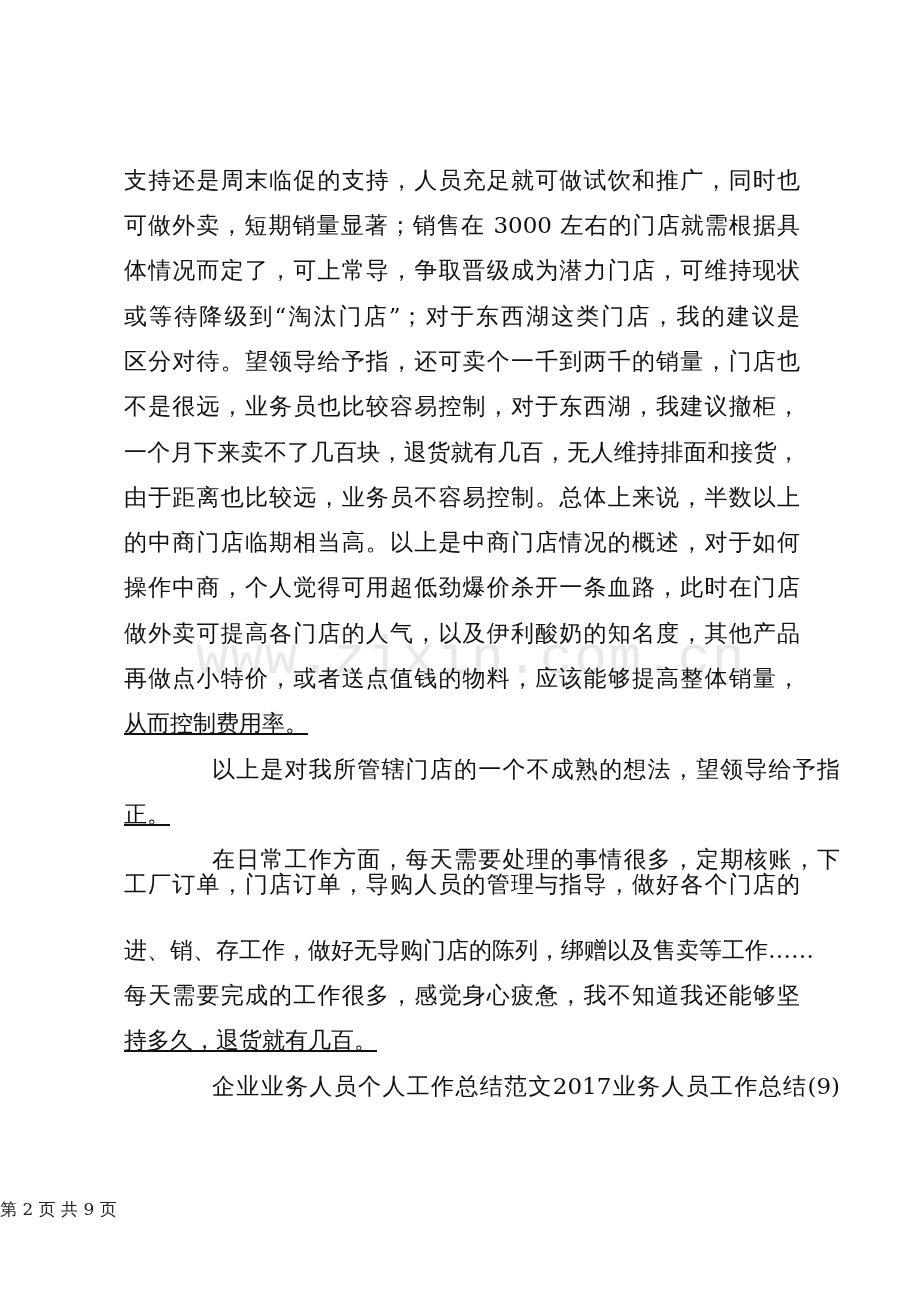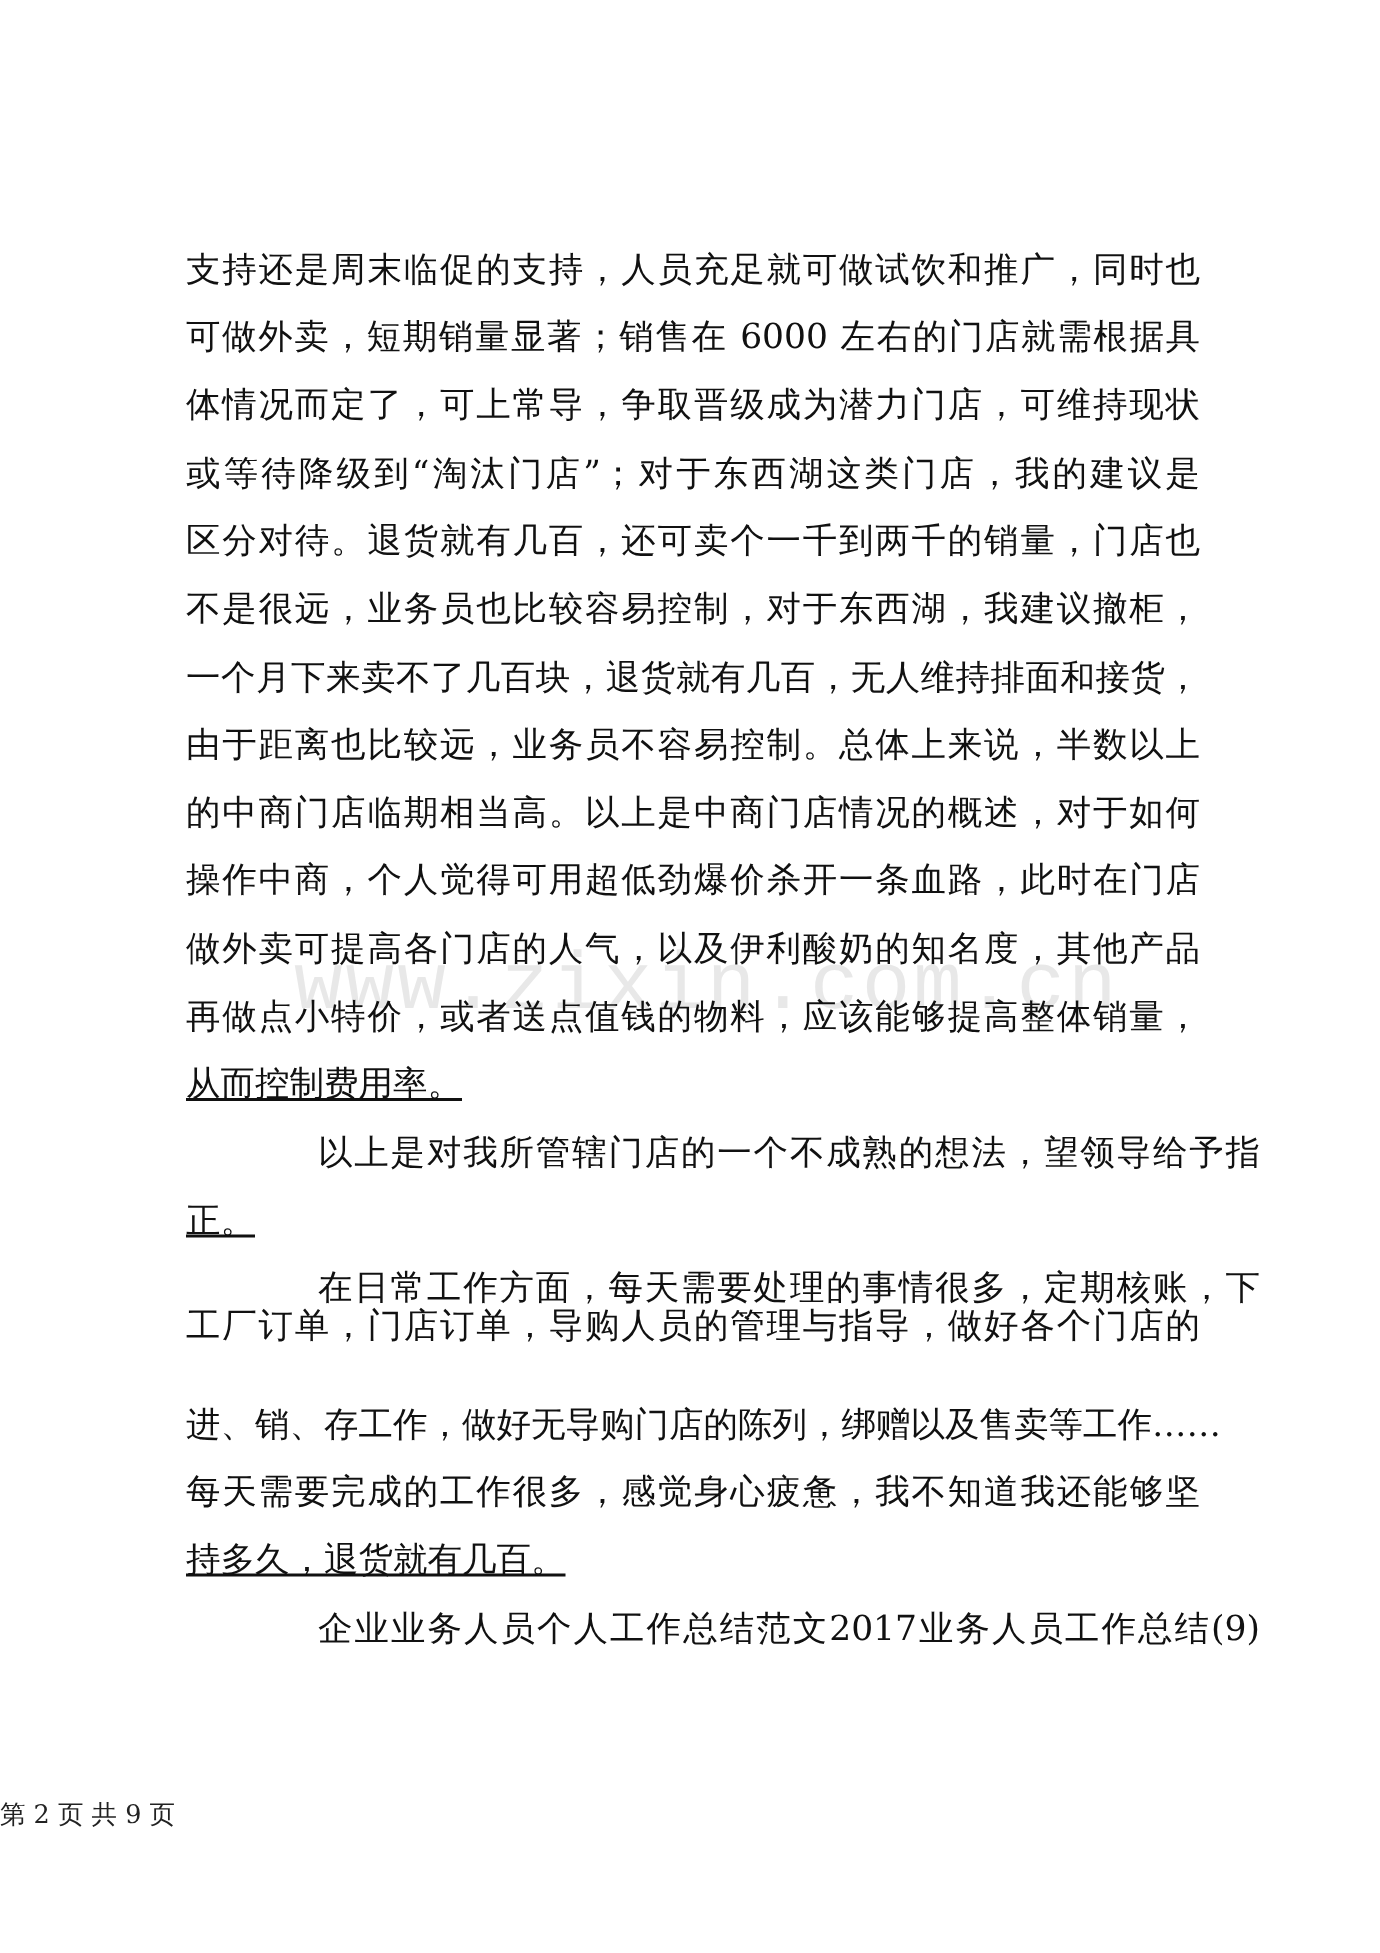--- a/index.html
+++ b/index.html
@@ -18,24 +18,24 @@
               font-size: 17px; color: #222; }
   </style>
 </head>
 <body>
 
 <div class="page">
 
   <div class="watermark">www.zixin.com.cn</div>
 
   <div class="line" style="top:158px">支持还是周末临促的支持，人员充足就可做试饮和推广，同时也</div>
-  <div class="line" style="top:203px">可做外卖，短期销量显著；销售在 6000 左右的门店就需根据具</div>
+  <div class="line" style="top:203px">可做外卖，短期销量显著；销售在 3000 左右的门店就需根据具</div>
   <div class="line" style="top:248px">体情况而定了，可上常导，争取晋级成为潜力门店，可维持现状</div>
   <div class="line" style="top:294px">或等待降级到“淘汰门店”；对于东西湖这类门店，我的建议是</div>
-  <div class="line" style="top:339px">区分对待。退货就有几百，还可卖个一千到两千的销量，门店也</div>
+  <div class="line" style="top:339px">区分对待。望领导给予指，还可卖个一千到两千的销量，门店也</div>
   <div class="line" style="top:384px">不是很远，业务员也比较容易控制，对于东西湖，我建议撤柜，</div>
   <div class="line" style="top:430px">一个月下来卖不了几百块，退货就有几百，无人维持排面和接货，</div>
   <div class="line" style="top:475px">由于距离也比较远，业务员不容易控制。总体上来说，半数以上</div>
   <div class="line" style="top:520px">的中商门店临期相当高。以上是中商门店情况的概述，对于如何</div>
   <div class="line" style="top:565px">操作中商，个人觉得可用超低劲爆价杀开一条血路，此时在门店</div>
   <div class="line" style="top:611px">做外卖可提高各门店的人气，以及伊利酸奶的知名度，其他产品</div>
   <div class="line" style="top:656px">再做点小特价，或者送点值钱的物料，应该能够提高整体销量，</div>
   <div class="line last" style="top:701px">从而控制费用率。</div>
 
   <div class="line indent" style="top:747px">以上是对我所管辖门店的一个不成熟的想法，望领导给予指</div>

